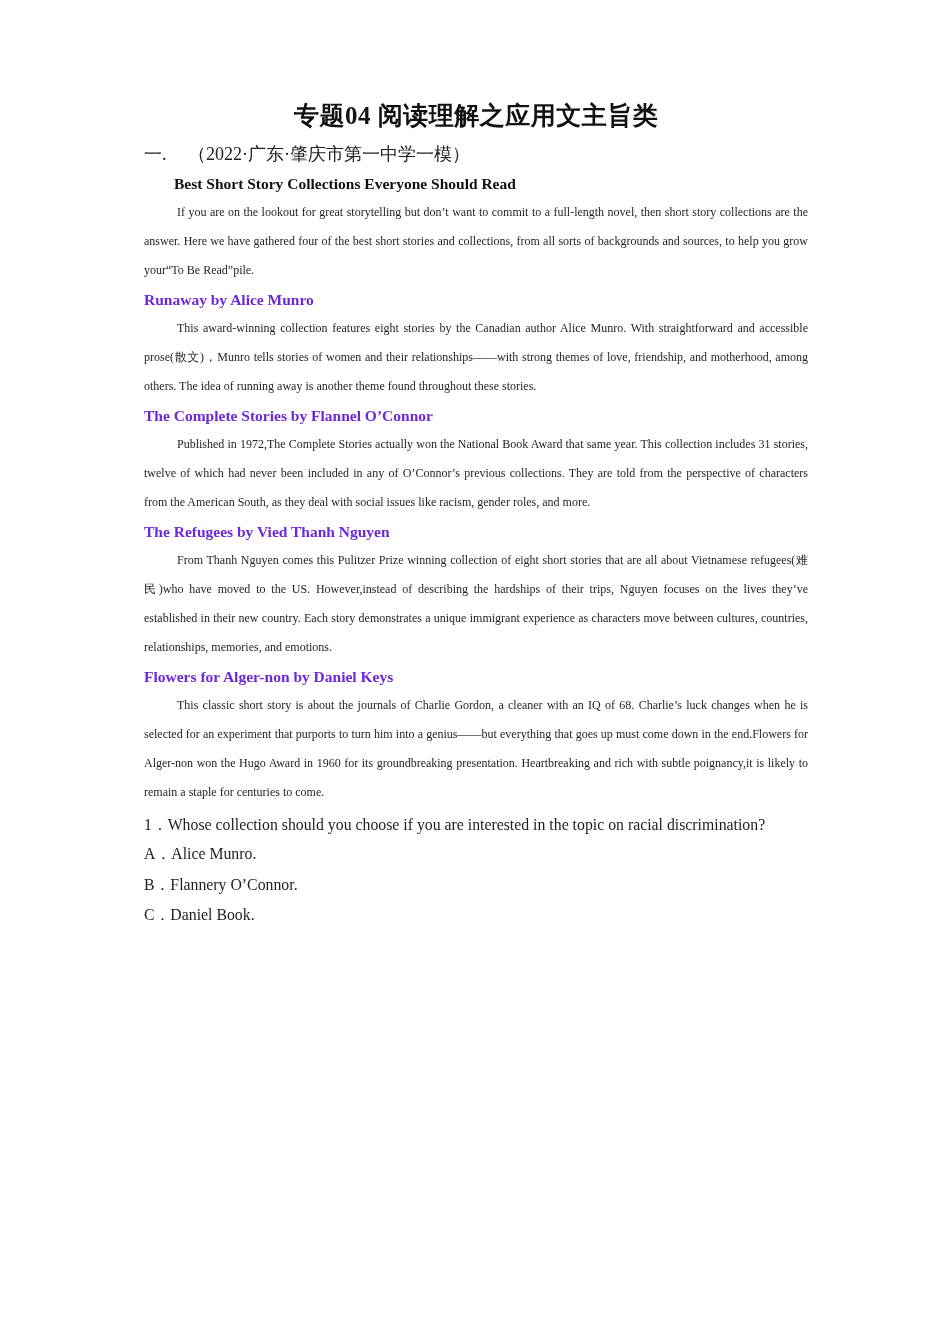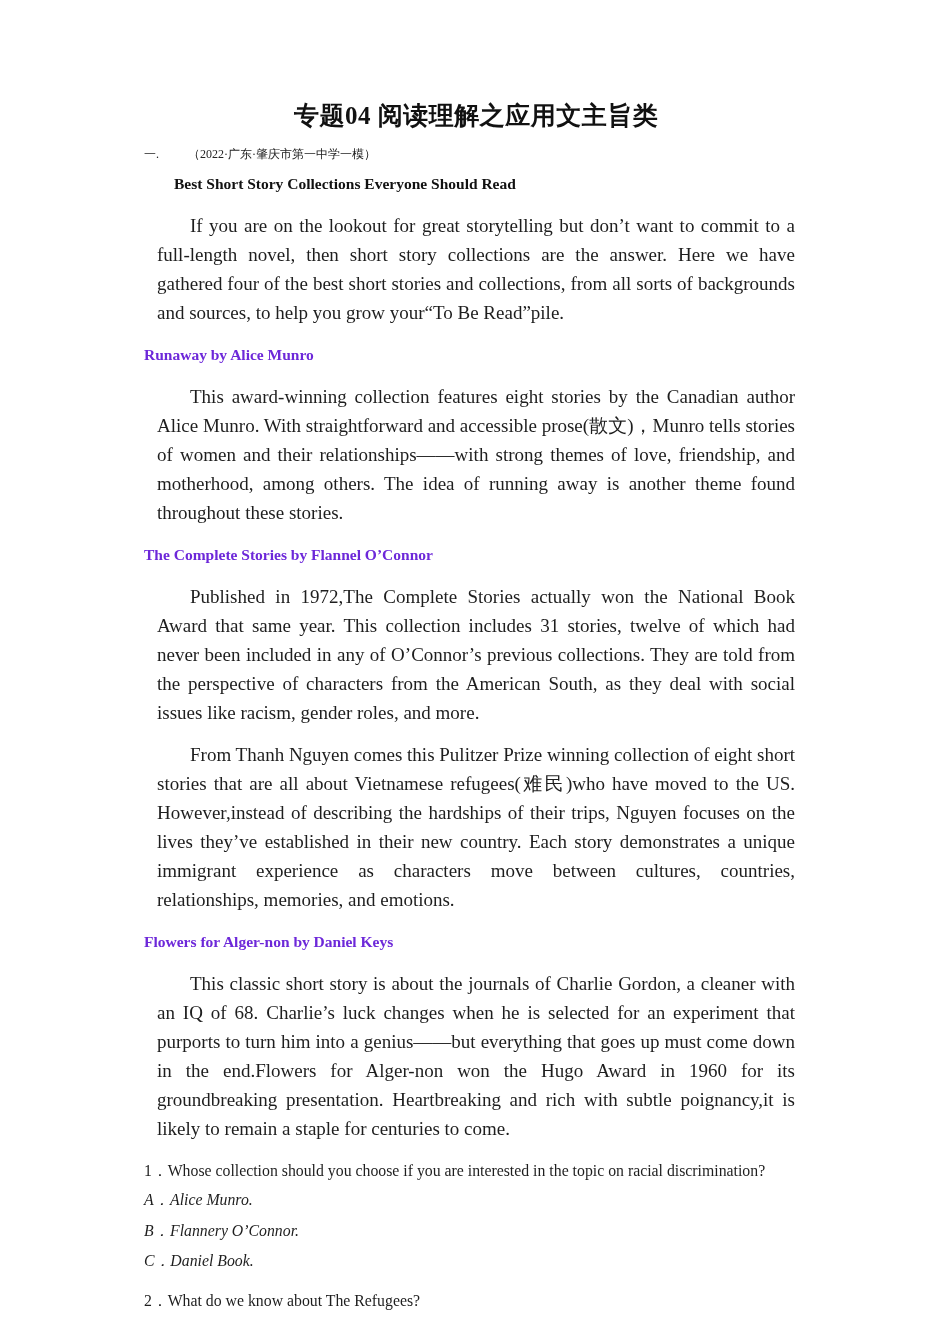--- a/index.html
+++ b/index.html
@@ -25,57 +25,57 @@
       text-align: center;
       font-size: 25px;
       font-weight: bold;
       line-height: 40px;
       height: 40px;
       margin: 0 0 4px 0;
       color: #111;
       letter-spacing: 0.5px;
     }
     .source {
-      font-size: 12px;
+      font-size: 18px;
       line-height: 29px;
       height: 29px;
       color: #222;
       white-space: nowrap;
     }
     .source .num { display: inline-block; width: 44px; }
     .article-title {
       font-weight: bold;
       font-size: 15.5px;
       line-height: 29px;
       height: 29px;
       color: #111;
       padding-left: 30px;
     }
     .para {
-      font-size: 19px;
+      font-size: 12px;
       line-height: 29px;
       text-indent: 33px;
       text-align: justify;
-      margin: 13px;
+      margin: 0;
       color: #1e1e1e;
     }
     .subhead {
       font-weight: bold;
       font-size: 15.5px;
       line-height: 29px;
       height: 29px;
       color: #6d28d9;
     }
     .question, .option {
       font-size: 15.8px;
       line-height: 29px;
       color: #1e1e1e;
     }
-    .question { margin-top: 9px; }
-    .option { height: 30.5px; line-height: 30.5px; font-style: italic; }
+    .question { margin-top: 3px; }
+    .option { height: 30.5px; line-height: 30.5px; }
     .question + .option { margin-top: 0; }
     .q2 { line-height: 30.5px; }
     .label { display: inline-block; min-width: 26px; }
   </style>
 </head>
 <body>
 
 <div class="page">
   <div class="title">专题04 阅读理解之应用文主旨类</div>
 
@@ -86,34 +86,32 @@
   <div class="article-title">Best Short Story Collections Everyone Should Read</div>
 
   <p class="para">If you are on the lookout for great storytelling but don’t want to commit to a full-length novel, then short story collections are the answer. Here we have gathered four of the best short stories and collections, from all sorts of backgrounds and sources, to help you grow your“To Be Read”pile.</p>
 
   <div class="subhead">Runaway by Alice Munro</div>
   <p class="para">This award-winning collection features eight stories by the Canadian author Alice Munro. With straightforward and accessible prose(散文)，Munro tells stories of women and their relationships——with strong themes of love, friendship, and motherhood, among others. The idea of running away is another theme found throughout these stories.</p>
 
   <div class="subhead">The Complete Stories by Flannel O’Connor</div>
   <p class="para">Published in 1972,The Complete Stories actually won the National Book Award that same year. This collection includes 31 stories, twelve of which had never been included in any of O’Connor’s previous collections. They are told from the perspective of characters from the American South, as they deal with social issues like racism, gender roles, and more.</p>
 
+  <div class="subhead">The Refugees by Vied Thanh Nguyen</div>
   <p class="para">From Thanh Nguyen comes this Pulitzer Prize winning collection of eight short stories that are all about Vietnamese refugees(难民)who have moved to the US. However,instead of describing the hardships of their trips, Nguyen focuses on the lives they’ve established in their new country. Each story demonstrates a unique immigrant experience as characters move between cultures, countries, relationships, memories, and emotions.</p>
 
   <div class="subhead">Flowers for Alger-non by Daniel Keys</div>
   <p class="para">This classic short story is about the journals of Charlie Gordon, a cleaner with an IQ of 68. Charlie’s luck changes when he is selected for an experiment that purports to turn him into a genius——but everything that goes up must come down in the end.Flowers for Alger-non won the Hugo Award in 1960 for its groundbreaking presentation. Heartbreaking and rich with subtle poignancy,it is likely to remain a staple for centuries to come.</p>
 
   <div class="question">
     <span>1．</span><span>Whose collection should you choose if you are interested in the topic on racial discrimination?</span>
   </div>
   <div class="option">
     <span class="label">A．</span><span>Alice Munro.</span>
   </div>
   <div class="option">
     <span class="label">B．</span><span>Flannery O’Connor.</span>
   </div>
   <div class="option">
     <span class="label">C．</span><span>Daniel Book.</span>
   </div>
 
-  <div class="question q2">
-    <span>2．</span><span>What do we know about The Refugees?</span>
-  </div>
 </div>
 
 </body></html>

